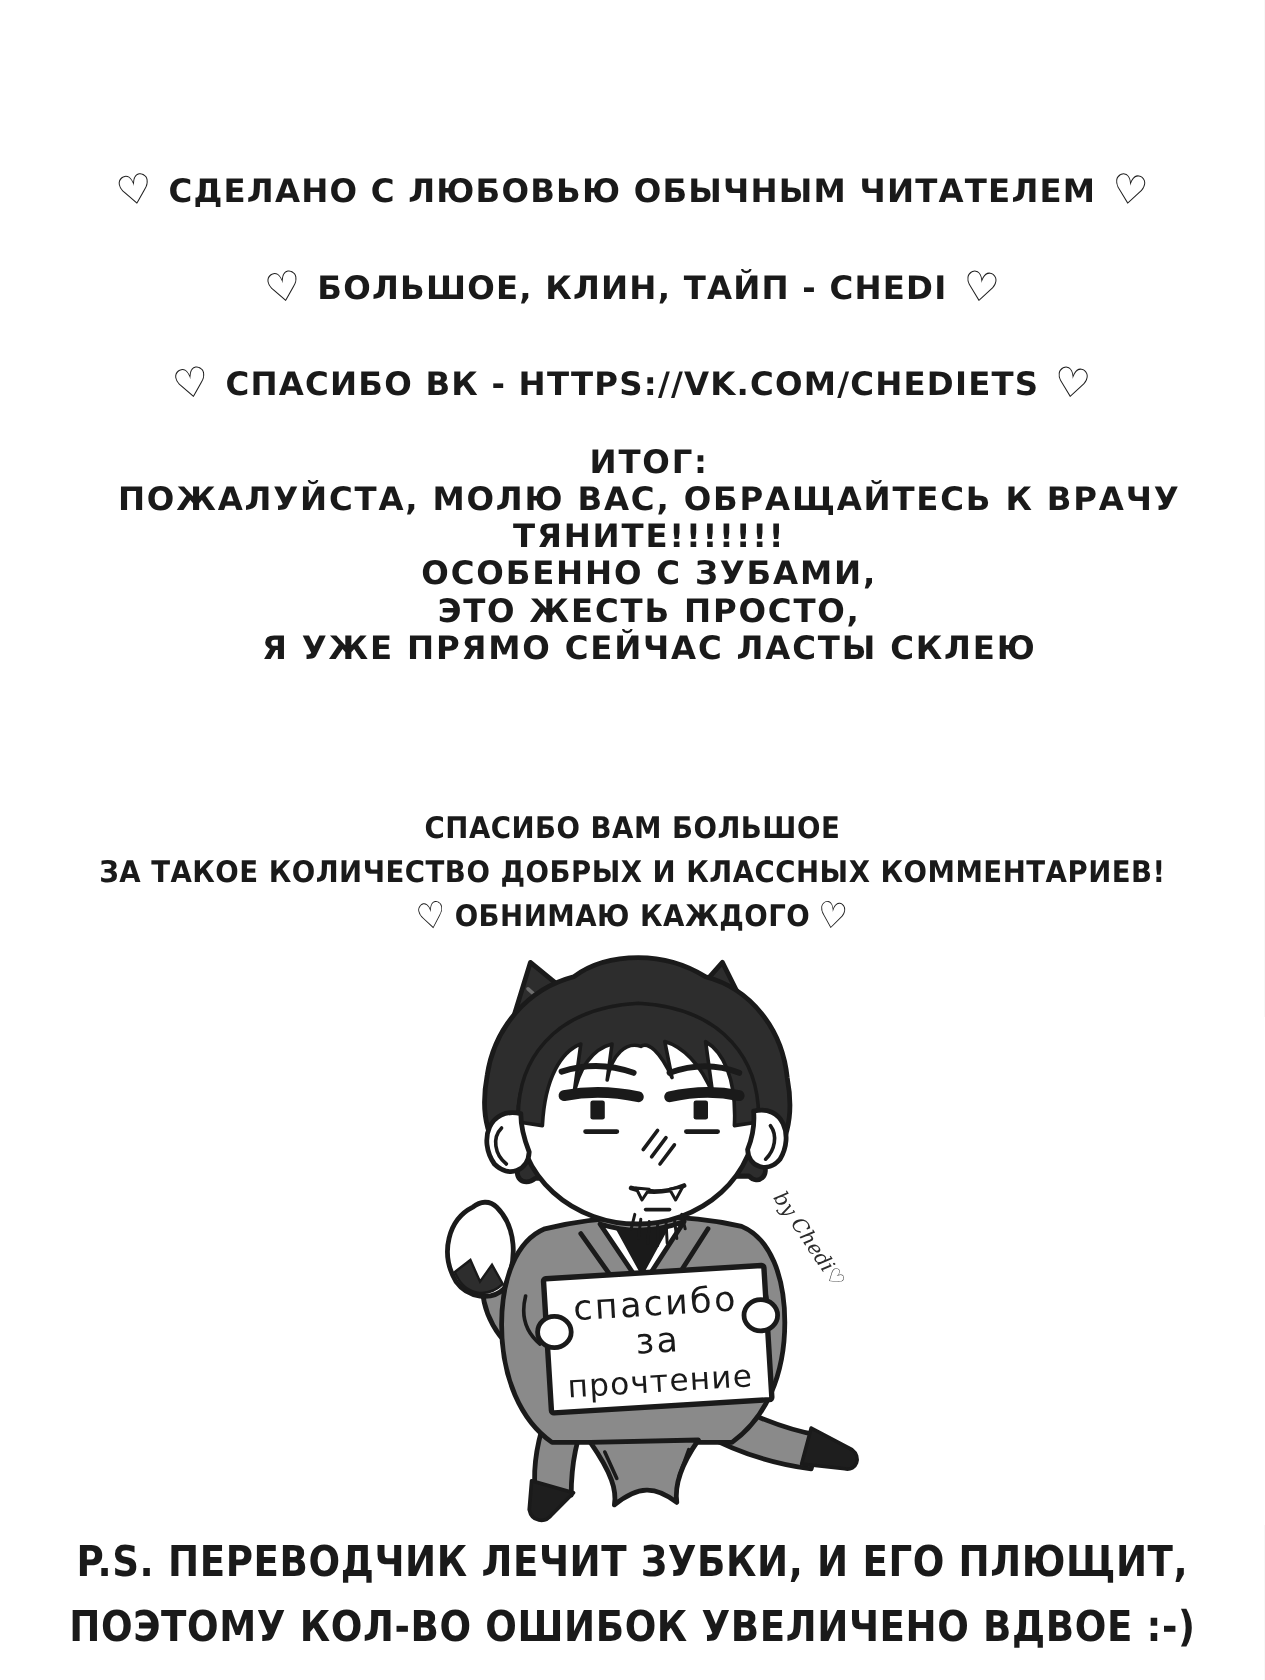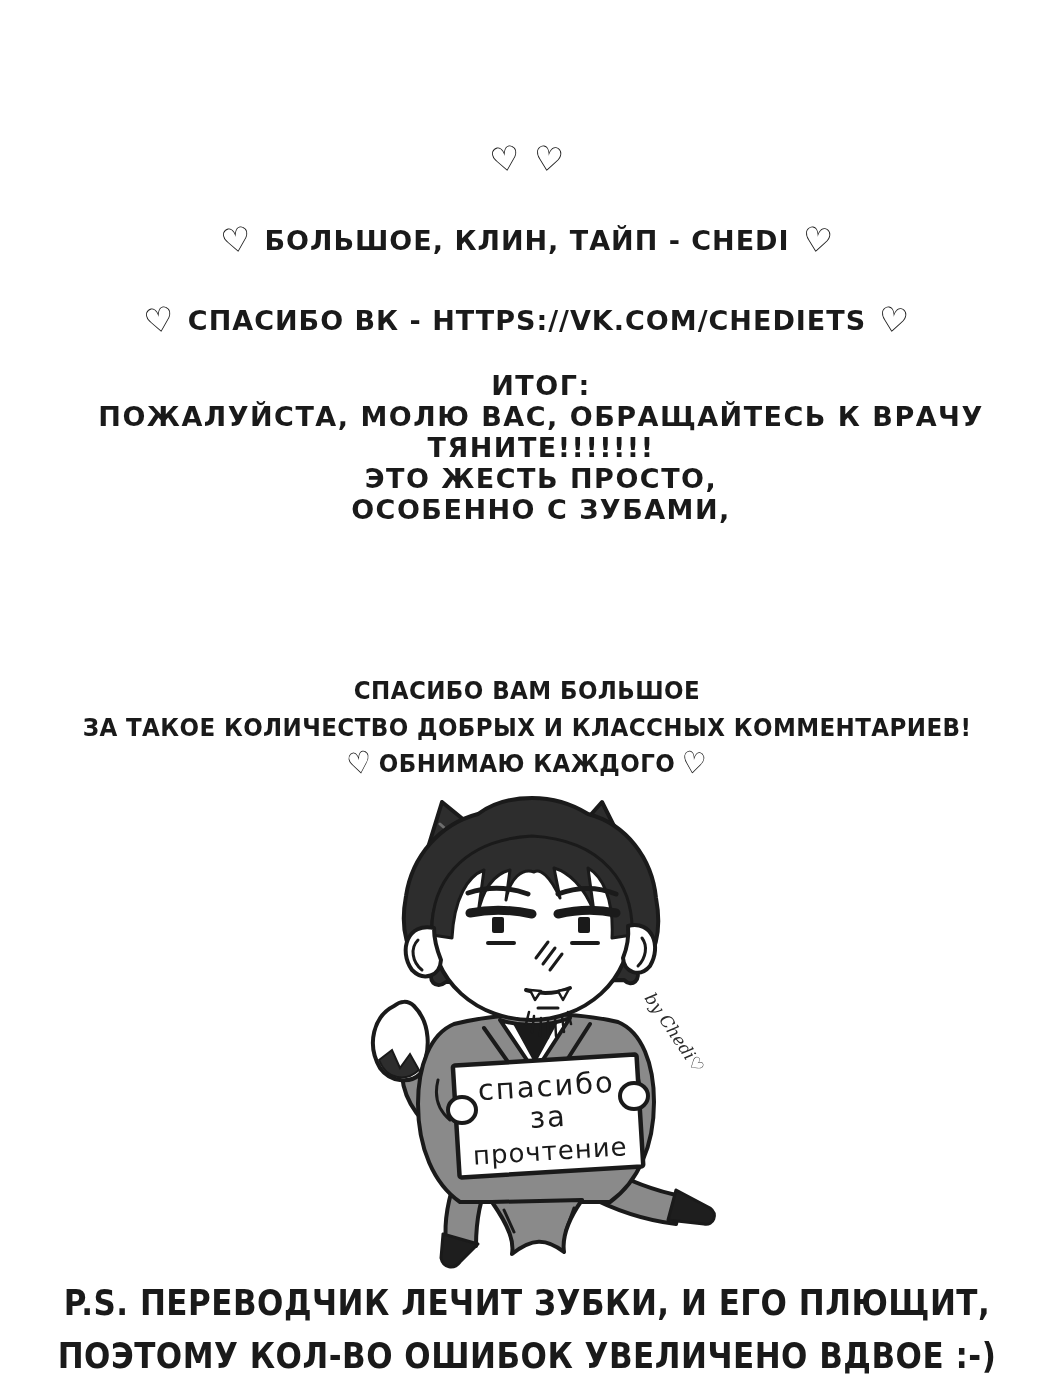--- a/index.html
+++ b/index.html
@@ -44,41 +44,43 @@
   .sign-text{font-family:"DejaVu Sans",sans-serif;fill:#1a1a1a;}
   .signature-text{font-family:"DejaVu Serif",serif;font-style:italic;fill:#2c2c2c;}
 </style>
 </head>
 <body>
 
 <div class="page">
 
   <div class="abs credit-line" style="top:142px">
     <span class="heart">♡</span>
+    <span>СДЕЛАНО С ЛЮБОВЬЮ ОБЫЧНЫМ ЧИТАТЕЛЕМ</span>
     <span class="heart right">♡</span>
   </div>
 
   <div class="abs credit-line" style="top:223px">
     <span class="heart">♡</span>
     <span>БОЛЬШОЕ, КЛИН, ТАЙП - CHEDI</span>
     <span class="heart right">♡</span>
   </div>
 
   <div class="abs credit-line" style="top:303px">
     <span class="heart">♡</span>
     <span>СПАСИБО ВК - HTTPS://VK.COM/CHEDIETS</span>
     <span class="heart right">♡</span>
   </div>
 
   <div class="abs summary" style="top:370px">
     <div>ИТОГ:</div>
     <div>ПОЖАЛУЙСТА, МОЛЮ ВАС, ОБРАЩАЙТЕСЬ К ВРАЧУ</div>
     <div>ТЯНИТЕ!!!!!!!</div>
+    <div>ОСОБЕННО С ЗУБАМИ,</div>
     <div>ЭТО ЖЕСТЬ ПРОСТО,</div>
-    <div>ОСОБЕННО С ЗУБАМИ,</div>
+    <div>Я УЖЕ ПРЯМО СЕЙЧАС ЛАСТЫ СКЛЕЮ</div>
   </div>
 
   <div class="abs thanks" style="top:672px">
     <div>СПАСИБО ВАМ БОЛЬШОЕ</div>
     <div>ЗА ТАКОЕ КОЛИЧЕСТВО ДОБРЫХ И КЛАССНЫХ КОММЕНТАРИЕВ!</div>
     <div class="hug-line">
       <span class="heart">♡</span>
       <span>ОБНИМАЮ КАЖДОГО</span>
       <span class="heart right">♡</span>
     </div>

